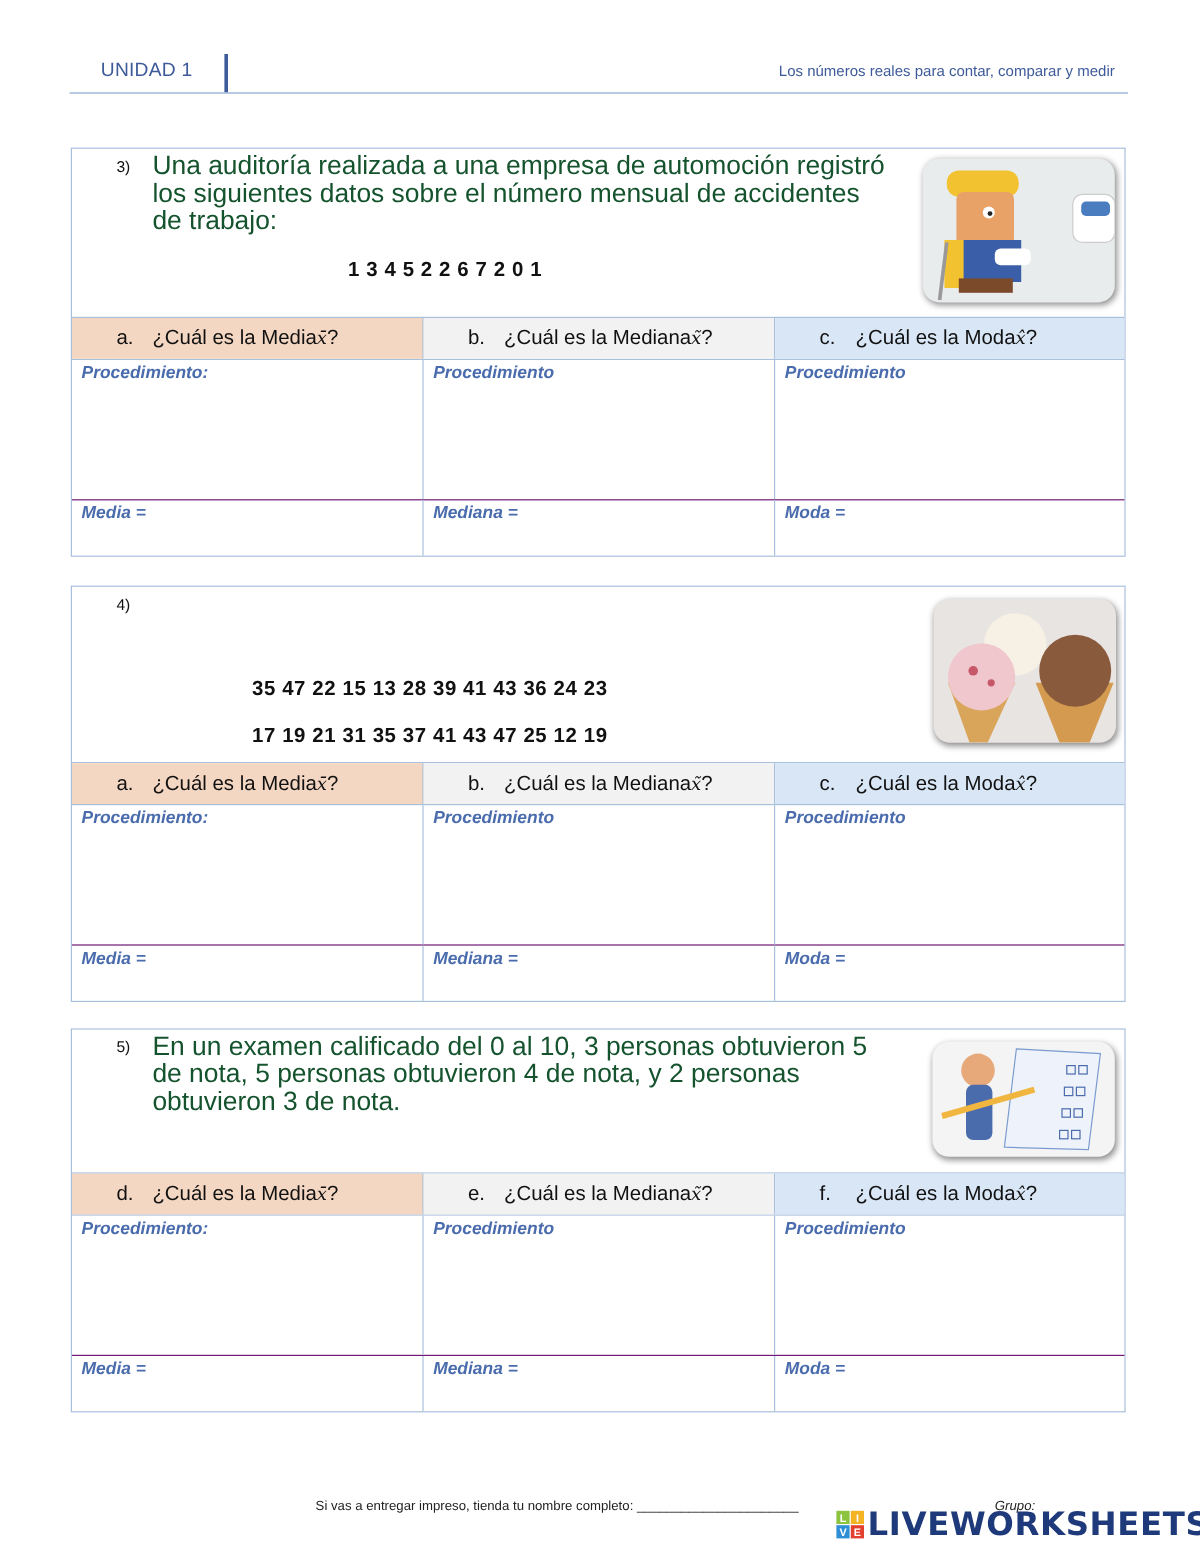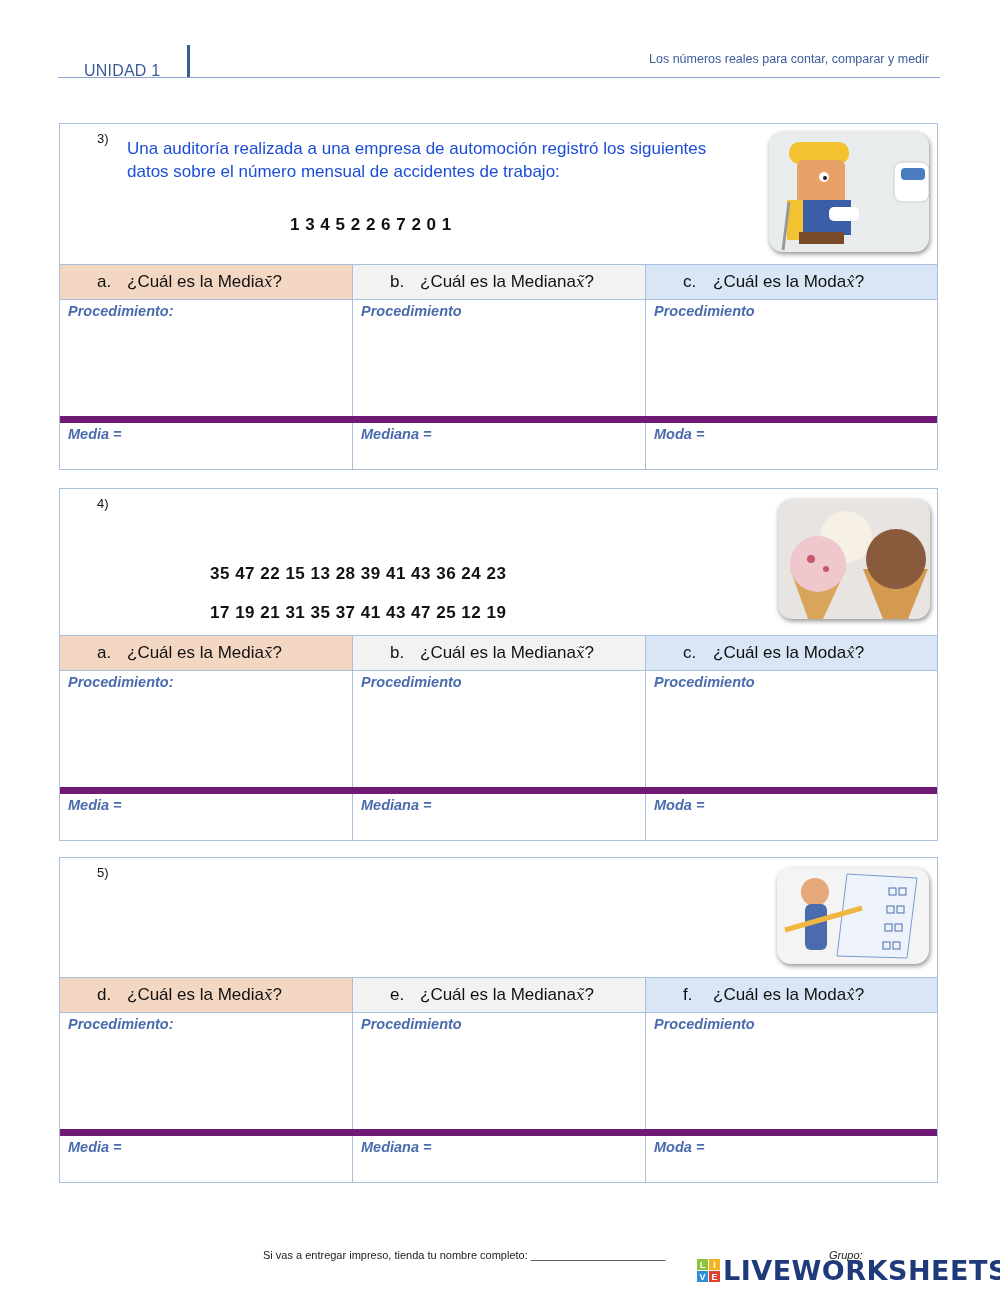--- a/index.html
+++ b/index.html
@@ -1,45 +1,45 @@
 <!DOCTYPE html>
 <html><head>
 <meta charset="utf-8">
 <style>
   html, body { margin:0; padding:0; background:#ffffff; }
   body { width:1000px; height:1291px; position:relative; overflow:hidden;
          font-family:"Liberation Sans", sans-serif; color:#111; }
 
   
-  .hdr-unit { position:absolute; left:84px; top:50px; font-size:16px; color:#3d5a99; letter-spacing:0.2px;margin-top:12px; }
+  .hdr-unit { position:absolute; left:84px; top:50px; font-size:16px; color:#3d5a99; letter-spacing:0.2px; }
   .hdr-bar { position:absolute; left:187px; top:45px; width:3px; height:32px; background:#3d5a99; }
   .hdr-sub { position:absolute; right:71px; top:52px; font-size:12.5px; color:#3d5a99; }
   .hdr-line { position:absolute; left:58px; top:77px; width:882px; height:1px; background:#8ea6cf; }
 
   
   .ex { position:absolute; left:59px; width:879px; border:1px solid #a9c0dc; box-sizing:border-box; }
   .ex-top { position:relative; border-bottom:1px solid #a9c0dc; }
   .ex-num { position:absolute; left:37px; top:7px; font-size:13px; }
-  .ex-text { position:absolute; left:67px; top:13px; width:620px; font-size:17px; line-height:23px; color:#1d4ed8; }
+  .ex-text { position:absolute; left:67px; top:2px; width:620px; font-size:22px; line-height:23px; color:#14532d; }
   .ex-data { position:absolute; font-weight:bold; font-size:17px; color:#111; text-align:left; letter-spacing:0.5px; line-height:23px; }
   .ex-img { position:absolute; border-radius:14px; box-shadow:1px 2px 5px rgba(0,0,0,0.45); overflow:hidden; }
 
   .row { display:flex; }
   .cell { box-sizing:border-box; border-right:1px solid #a9c0dc; position:relative; }
   .cell:last-child { border-right:none; }
   .c1 { width:293px; } .c2 { width:293px; } .c3 { width:291px; }
   .q-row { height:34px; border-bottom:1px solid #a9c0dc; }
   .q-row .cell { display:flex; align-items:center; font-size:17px; }
   .q-row .c1 { background:#f4d7c2; padding-left:37px; }
   .q-row .c2 { background:#f2f2f2; padding-left:37px; }
   .q-row .c3 { background:#d8e6f5; padding-left:37px; }
   .q-letter { display:inline-block; width:30px; }
   .xsym { font-family:"DejaVu Serif", serif; font-style:italic; font-size:15px; }
 
-  .proc-row { height:116px; border-bottom:7px solid #701a75; }
+  .proc-row { height:116px; border-bottom:1px solid #701a75; }
   .ans-row { height:46px; }
   .lbl { position:absolute; left:8px; top:3px; font-size:14.5px; font-weight:bold; font-style:italic; color:#4a6cad; }
 
   
   .footer { position:absolute; left:263px; top:1249px; font-size:11px; color:#222; }
   .grupo { position:absolute; left:829px; top:1249px; font-size:11px; color:#222;font-style:italic; }
   .lw { position:absolute; left:697px; top:1255px; display:flex; align-items:center; }
   .lw-grid { display:grid; grid-template-columns:11px 11px; grid-template-rows:11px 11px; gap:1px; margin-right:3px; }
   .lw-grid span { font-size:9px; font-weight:bold; color:#fff; display:flex; align-items:center; justify-content:center; }
   .lw-text { font-family:"DejaVu Sans", sans-serif; font-weight:bold; font-size:27px; color:#1f3a7a; letter-spacing:0.5px; }
@@ -174,20 +174,21 @@
       </div>
     <div class="cell c3">
         <span class="lbl">Moda =</span>
       </div>
   </div>
 </div>
 
 <div class="ex" style="top:857px;">
   <div class="ex-top" style="height:119px;">
     <div class="ex-num">5)</div>
+    <div class="ex-text">En un examen calificado del 0 al 10, 3 personas obtuvieron 5 de nota, 5 personas obtuvieron 4 de nota, y 2 personas obtuvieron 3 de nota.</div>
     <div class="ex-img" style="left:717px; top:10px; width:152px; height:96px; background:#f4f4f4;">
       <svg width="152" height="96" viewBox="0 0 152 96">
         <path d="M70,6 L140,10 L130,90 L60,88 Z" fill="#eef3fb" stroke="#7a9bd0"></path>
         <g stroke="#4a6cad" fill="none">
           <rect x="112" y="20" width="7" height="7"></rect>
             <rect x="122" y="20" width="7" height="7"></rect>
           <rect x="110" y="38" width="7" height="7"></rect>
             <rect x="120" y="38" width="7" height="7"></rect>
           <rect x="108" y="56" width="7" height="7"></rect>
             <rect x="118" y="56" width="7" height="7"></rect>

